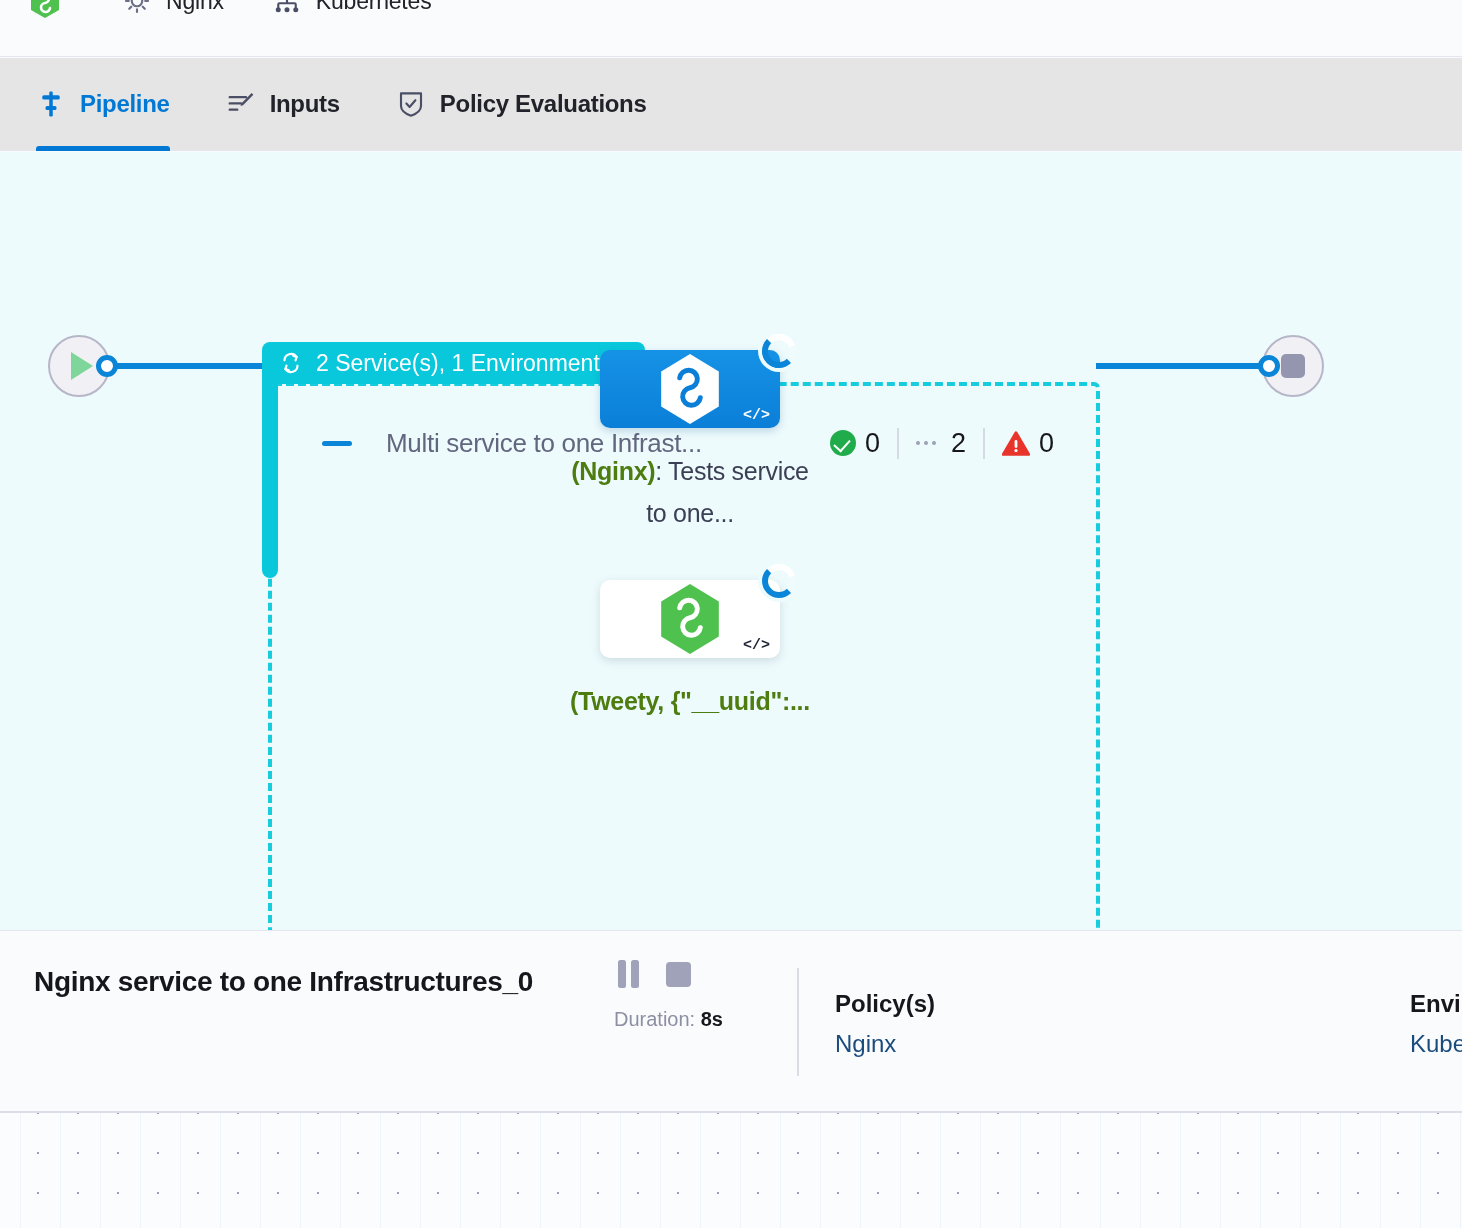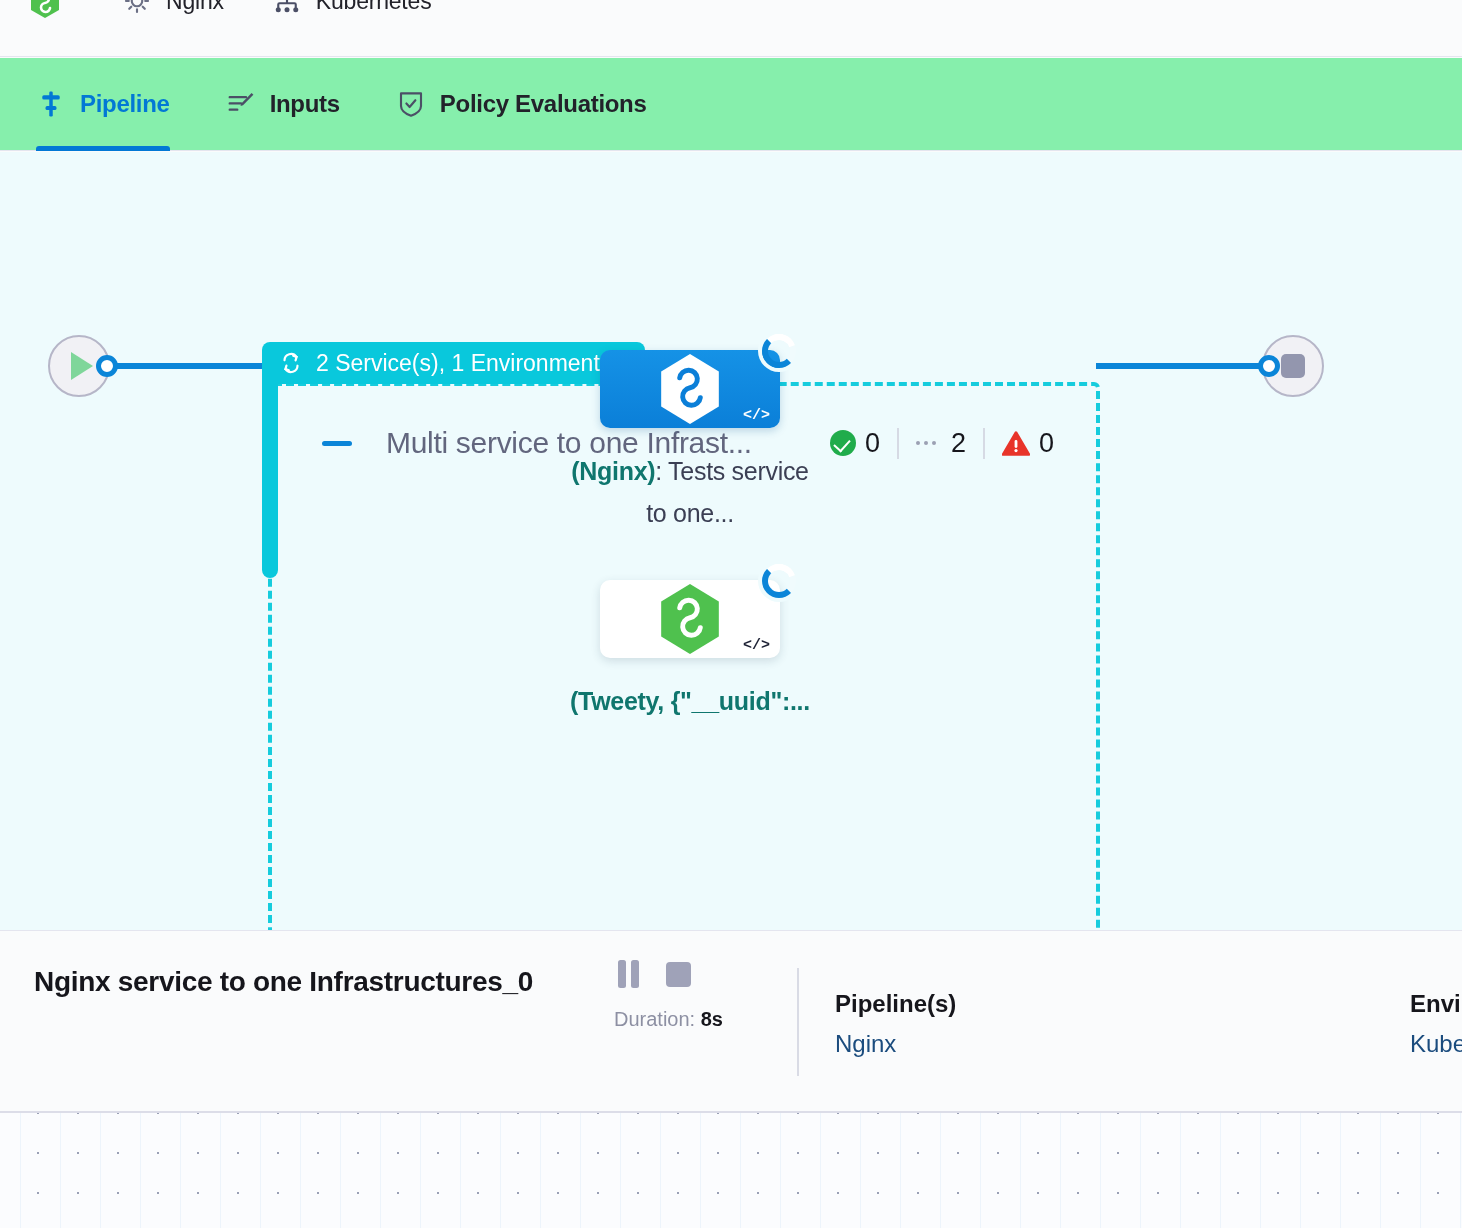--- a/index.html
+++ b/index.html
@@ -21,21 +21,21 @@
   .crumb { display: flex; align-items: center; gap: 14px; height: 30px; margin-top: -14px; }
   .crumb-label { font-size: 23px; color: #22222a; letter-spacing: -0.2px; }
 
   .hex-green { width: 30px; height: 34px; position: relative; display:block; }
   .gear-ic { width: 30px; height: 30px; display:block; }
   .k8s-ic  { width: 30px; height: 30px; display:block; }
 
   
   .tabbar {
     position: absolute; left: 0; top: 58px; width: 1462px; height: 93px;
-    background: #86efac;
+    background: #e5e5e5;
     border-bottom: 1px solid #e4e5ef;
     display: flex; align-items: center; padding-left: 36px; gap: 0; text-align: center;
   }
   .tab {
     display: flex; align-items: center; gap: 14px;
     height: 93px; padding: 0 28px 0 0;
     margin-right: 28px;
     position: relative;
     cursor: pointer;
   }
@@ -93,21 +93,21 @@
     background: #eefbfd;
     z-index: 1;
   }
 
   .stage-row {
     position: absolute; left: 322px; top: 270px; width: 732px; height: 42px;
     display: flex; align-items: center; z-index: 4;
   }
   .collapse-dash { width: 30px; height: 5px; border-radius: 3px; background: #0b85d8; flex: none; }
   .stage-title {
-    margin-left: 34px; font-size: 30px; color: #62667e; letter-spacing: -0.3px;
+    margin-left: 34px; font-size: 26px; color: #62667e; letter-spacing: -0.3px;
     white-space: nowrap; overflow: hidden;
   }
   .counters { margin-left: auto; display: flex; align-items: center; height: 40px; }
   .ctr { display: flex; align-items: center; gap: 9px; padding: 0 17px; }
   .ctr:first-child { padding-left: 0; }
   .ctr:last-child { padding-right: 0; }
   .ctr + .ctr { border-left: 2px solid #d6dae4; }
   .ctr-num { font-size: 27px; color: #16161c; }
 
   .ic-ok { width: 26px; height: 26px; border-radius: 50%; background: #20ac4b; position: relative; display:block; }
@@ -150,21 +150,21 @@
     content:""; position:absolute; inset:-6px; border-radius:50%;
     border:6px solid transparent; border-top-color:#ffffff;
     transform: rotate(25deg);
   }
 
   .step-label {
     margin-top: 22px; width: 240px; margin-left: -30px;
     text-align: center; font-size: 25px; line-height: 42px;
     color: #3b3f54; letter-spacing: -0.3px;
   }
-  .step-label b { font-weight: bold; color: #0f766e; }
+  .step-label b { font-weight: bold; color: #4d7c0f; }
 
   
   .infobar {
     position: absolute; left: 0; top: 930px; width: 1462px; height: 183px;
     background: #fafbfc; border-top: 1px solid #e4e5ef; border-bottom: 2px solid #dcdde8;
     overflow: hidden;
   }
   .run-title {
     position: absolute; left: 34px; top: 35px;
     font-size: 28px; font-weight: bold; color: #16161c; letter-spacing: -0.3px; white-space: nowrap;
@@ -373,21 +373,21 @@
   <div class="btn-stop"></div>
 </div>
 <div class="duration">
   <span class="lbl">Duration:</span>
   <span class="val">8s</span>
 </div>
 
 <div class="vdiv" style="left:797px; top:968px; height:108px;"></div>
 
 <div class="meta-col" style="left:835px; top:990px;">
-  <div class="meta-title">Pipeline(s)</div>
+  <div class="meta-title">Policy(s)</div>
   <div class="meta-link">Nginx</div>
 </div>
 
 <div class="meta-col" style="left:1410px; top:990px;">
   <div class="meta-title">Envi</div>
   <div class="meta-link">Kube</div>
 </div>
 
 <div class="gridbg"></div>
 

